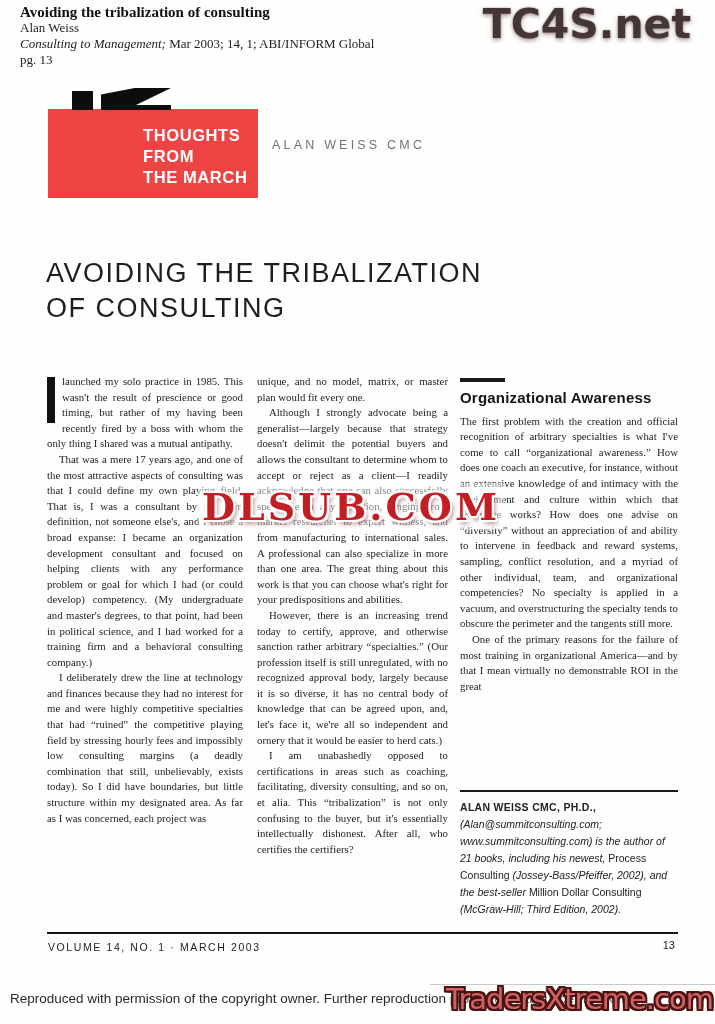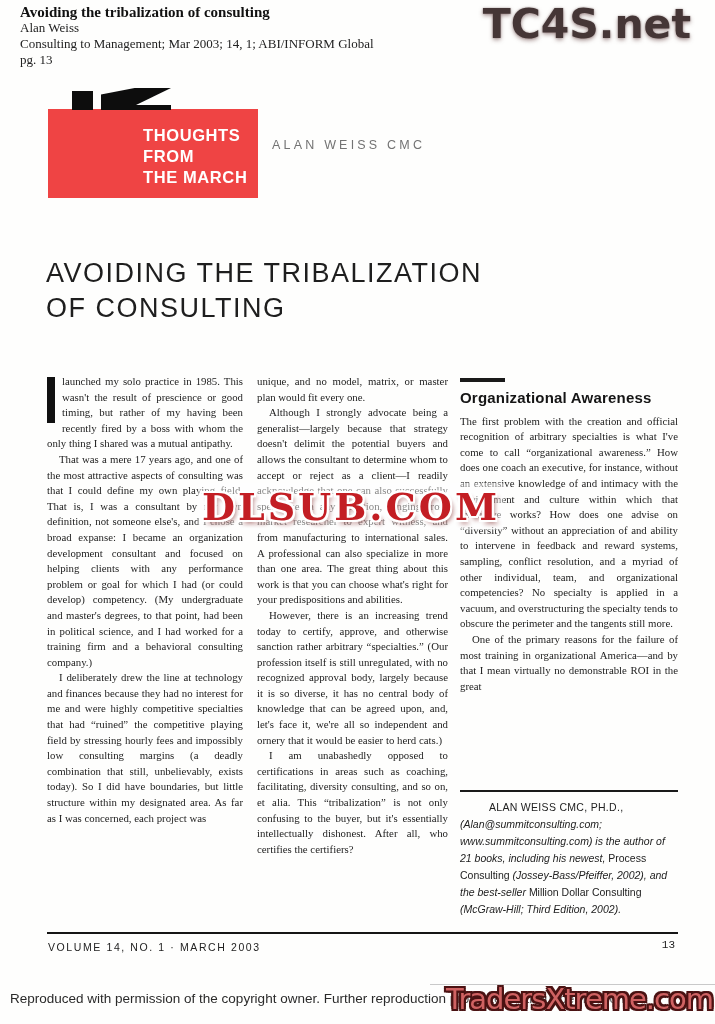--- a/index.html
+++ b/index.html
@@ -5,21 +5,21 @@
   html,body{margin:0;padding:0;background:#e9e9e9;}
   .page{
     position:relative;width:715px;height:1024px;margin:0 auto;
     background:#fefefd;overflow:hidden;
     font-family:"Liberation Serif",serif;color:#1c1c1c;
   }
   
   .citation{position:absolute;left:20px;top:4px;line-height:16px;}
   .cit-title{font-family:"Liberation Serif",serif;font-weight:bold;font-size:15px;color:#111;}
   .cit-line{font-size:13px;color:#222;}
-  .it{}
+  .it{font-style:italic;}
   
   .wm-tc4s{
     position:absolute;top:0px;right:24px;
     font-family:"DejaVu Sans",sans-serif;font-weight:bold;font-size:41px;
     color:#453636;letter-spacing:0px;
     text-shadow:0 2px 4px rgba(110,75,75,.55), 0 0 2px rgba(70,50,50,.4);
     filter:blur(.4px);
   }
   .wm-dlsub{
     position:absolute;left:198px;top:483px;
@@ -86,32 +86,32 @@
     font-family:"Liberation Sans",sans-serif;font-weight:bold;font-size:15px;
     letter-spacing:.2px;color:#151515;margin:0 0 8px 0;text-align:left;
   }
   
   .bio-rule{position:absolute;left:460px;top:790px;width:218px;height:2px;background:#1a1a1a;}
   .bio{
     position:absolute;left:460px;top:799px;width:218px;
     font-family:"Liberation Sans",sans-serif;font-size:10.5px;line-height:17px;color:#222;
     text-align:left;
   }
-  .bio .bname{font-weight:normal;font-style:normal;letter-spacing:.3px;margin-left:29px;}
+  .bio .bname{font-weight:bold;font-style:normal;letter-spacing:.3px;}
   .bio .bi{font-style:italic;}
   .bio .br{font-style:normal;}
   
   .foot-rule{position:absolute;left:47px;top:932px;width:631px;height:2px;background:#151515;}
   .foot-vol{
     position:absolute;left:48px;top:941px;
     font-family:"Liberation Sans",sans-serif;font-size:10.5px;letter-spacing:1.6px;color:#222;
   }
   .foot-page{
     position:absolute;right:40px;top:939px;
-    font-family:Liberation Mono, monospace;font-size:11px;color:#222;
+    font-family:Liberation Sans, sans-serif;font-size:11px;color:#222;
   }
   .scan-edge{position:absolute;left:430px;top:984px;width:285px;height:1px;background:#c9c9c9;}
   .copyright{
     position:absolute;left:10px;top:991px;
     font-family:"Liberation Sans",sans-serif;font-size:13.5px;color:#2a2a2a;white-space:nowrap;
   }
 </style>
 </head>
 <body>
 

